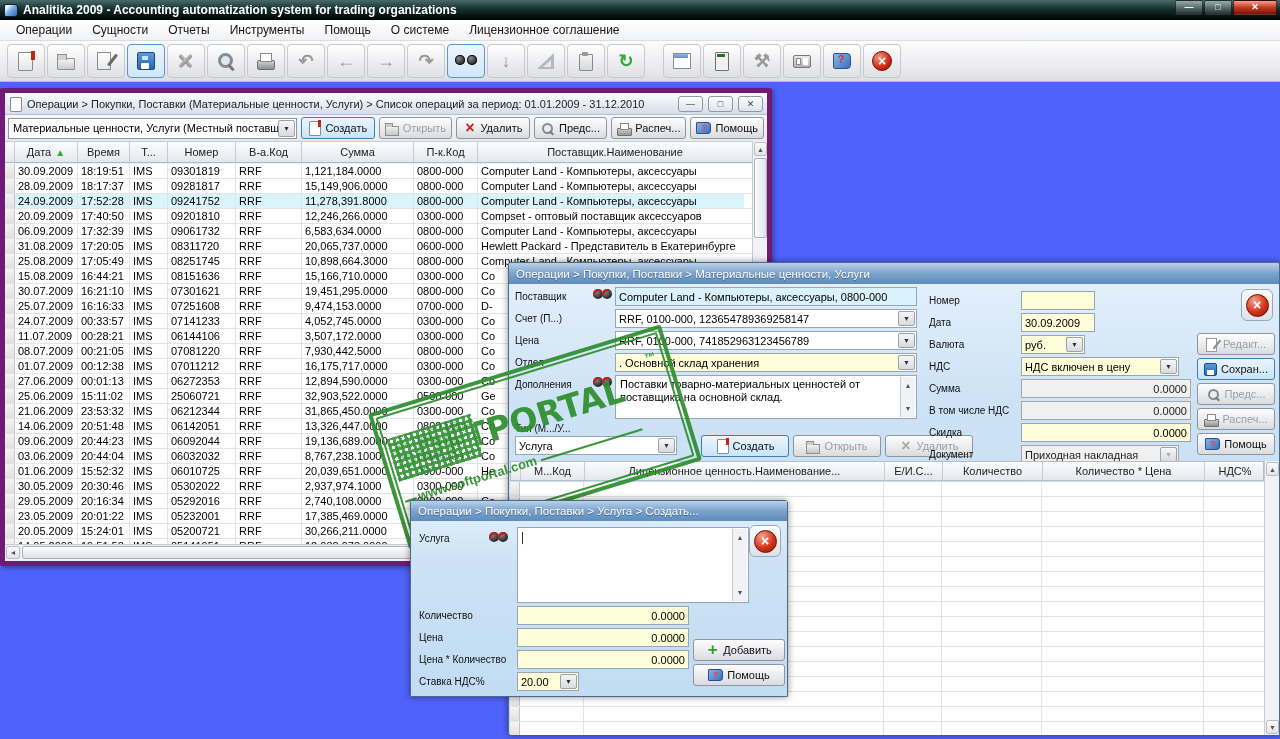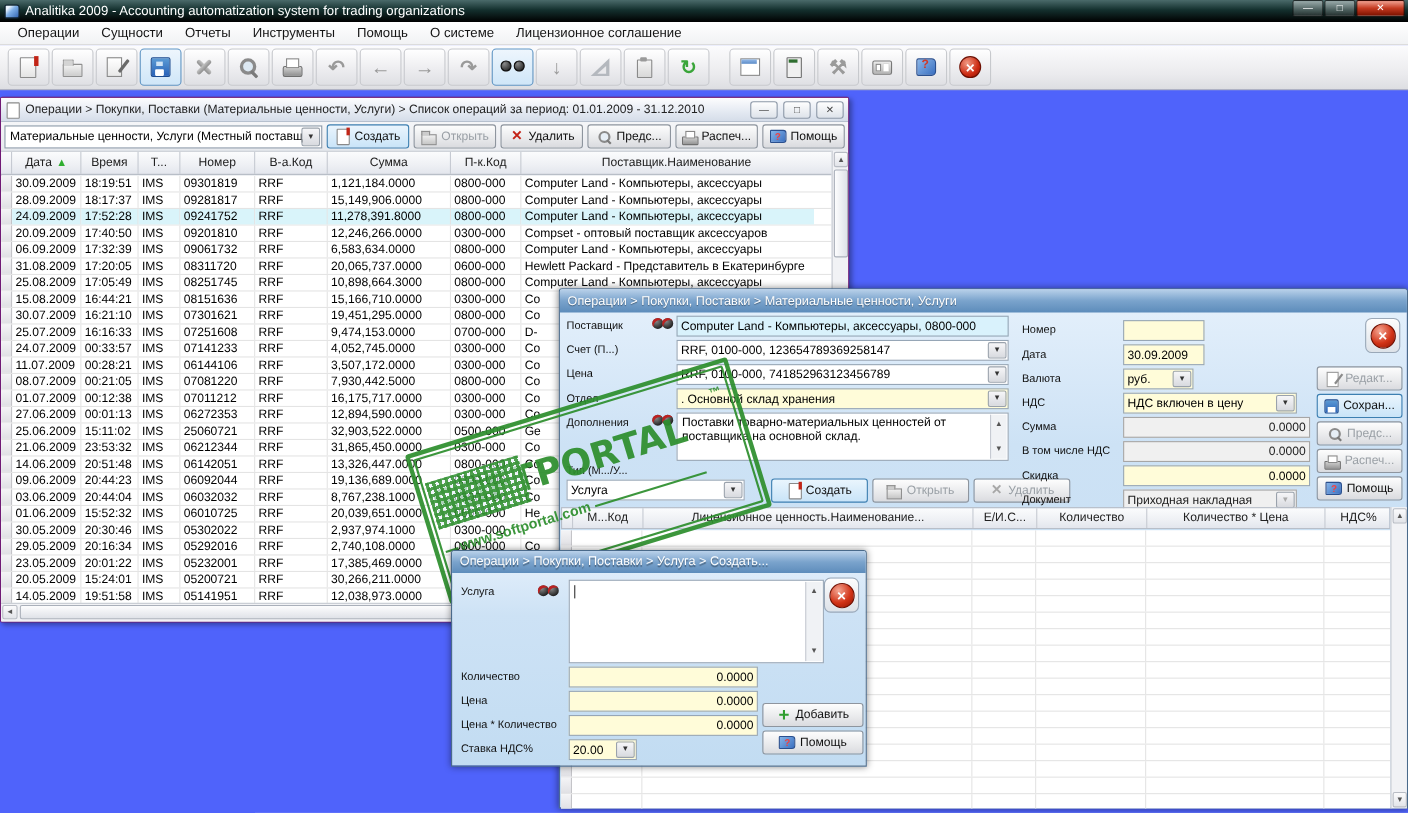--- a/index.html
+++ b/index.html
@@ -1,20 +1,20 @@
 <!DOCTYPE html>
 <html><head>
 <meta charset="utf-8">
 <style>
   *{margin:0;padding:0;box-sizing:border-box}
   body{font-family:"Liberation Sans",sans-serif}
   #screen{position:relative;width:1280px;height:739px;overflow:hidden;background:#4f63fb;font-family:"Liberation Sans",sans-serif}
 
   
-  #titlebar{position:absolute;top:0;left:0;right:0;height:20px;background:linear-gradient(#4a6a6a,#14302e 45%,#000);color:#fff;font-size:12px;font-weight:normal;display:flex;align-items:center;gap:5px;padding-left:4px}
+  #titlebar{position:absolute;top:0;left:0;right:0;height:20px;background:linear-gradient(#4a6a6a,#14302e 45%,#000);color:#fff;font-size:12px;font-weight:bold;display:flex;align-items:center;gap:5px;padding-left:4px}
   .appico{width:14px;height:13px;background:linear-gradient(135deg,#eaf4ff 20%,#7fb0e8 45%,#2f62b0);border:1px solid #123;border-radius:2px 3px 3px 2px}
   .wc{width:28px;height:15px;border:1px solid rgba(0,0,0,.6);border-radius:2px;background:linear-gradient(rgba(255,255,255,.45),rgba(120,120,120,.25));color:#fff;font-size:9px;line-height:13px;text-align:center}
   .wc.close{width:44px;background:linear-gradient(#f0a090,#c43a20 50%,#7d1200)}
   #win-controls{position:absolute;right:3px;top:0;display:flex;gap:1px}
 
   #menubar{position:absolute;top:20px;left:0;right:0;height:21px;background:linear-gradient(#ffffff,#f1f2f4);border-bottom:1px solid #dcdcdc;display:flex;align-items:center;padding-left:6px;font-size:12px;color:#151515}
   .menu-item{padding:2px 10px}
 
   #toolbar{position:absolute;top:41px;left:0;right:0;height:41px;background:linear-gradient(#fcfcfd,#ebebee 65%,#dddee2);border-bottom:1px solid #b9babe;display:flex;align-items:center;gap:2px;padding-left:7px}
   .tb-btn{width:38px;height:34px;border:1px solid #c7c9cd;border-radius:4px;background:linear-gradient(#ffffff,#ededf0 55%,#dfe0e4);display:flex;align-items:center;justify-content:center;flex:0 0 auto}
@@ -80,21 +80,21 @@
   .medit{width:13px;height:13px;position:relative;flex:0 0 auto}
   .medit::before{content:"";position:absolute;left:0;top:0;width:9px;height:12px;background:#fff;border:1px solid #9a9a9a}
   .medit::after{content:"";position:absolute;right:1px;top:1px;width:2px;height:11px;background:#8a8a8a;transform:rotate(38deg)}
   .mplus{width:13px;height:13px;position:relative;flex:0 0 auto}
   .mplus::before{content:"+";position:absolute;inset:0;color:#2f9e2f;font-size:17px;font-weight:bold;line-height:12px;text-align:center}
   .binoc{position:absolute;width:19px;height:13px}
   .binoc::before,.binoc::after{content:"";position:absolute;top:1px;width:10px;height:10px;border-radius:50%;background:radial-gradient(circle at 35% 30%,#8a8a8a,#262626 70%);box-shadow:inset 2px 3px 0 -1px #b22}
   .binoc::before{left:0}.binoc::after{right:0}
 
   
-  #mainwin{position:absolute;left:0;top:88px;width:772px;height:478px;background:#eef0f3;border:1px solid #701a75;border-radius:2px;z-index:10;box-shadow:2px 2px 5px rgba(0,0,0,.35)}
+  #mainwin{position:absolute;left:0;top:88px;width:772px;height:478px;background:#eef0f3;border:5px solid #701a75;border-radius:2px;z-index:10;box-shadow:2px 2px 5px rgba(0,0,0,.35)}
   .iw-titlebar{position:absolute;left:0;top:0;right:0;height:22px;background:linear-gradient(#fdfdfe,#e6ebf3 55%,#d5dde9);border-bottom:1px solid #b6c0ce;display:flex;align-items:center;gap:5px;padding:0 4px;font-size:11px;color:#222}
   .iw-title{flex:1;white-space:nowrap;overflow:hidden}
   .iwc{width:25px;height:16px;border:1px solid #8e99a8;border-radius:3px;background:linear-gradient(#fefefe,#dee3ea);font-size:9px;line-height:14px;text-align:center;color:#444;flex:0 0 auto}
   .ctrl-row{position:absolute;left:0;top:22px;right:0;height:26px;display:flex;align-items:center;gap:4px;padding:0 3px;background:linear-gradient(#f5f6f8,#e7e9ee)}
   .combo{height:21px;background:#fff;border:1px solid #8a98a8;display:flex;align-items:center;font-size:11px;padding-left:4px;position:relative;overflow:hidden;white-space:nowrap}
   .combo .arr,.finput .arr{position:absolute;right:1px;top:1px;bottom:1px;width:17px;background:linear-gradient(#f6f6f8,#d8dadf);border:1px solid #9aa2ac;border-radius:2px;display:flex;align-items:center;justify-content:center}
   .arr::before{content:"▼";font-size:7px;color:#333}
   .arr.dis::before{color:#aaa}
   #filter-combo{width:289px;flex:0 0 auto;padding-right:20px}
   .btn{height:22px;border:1px solid #8e959e;border-radius:3px;background:linear-gradient(#fdfdfd,#eaebed 55%,#dadbdf);font-size:11px;color:#111;display:flex;align-items:center;justify-content:center;gap:4px;padding:0 5px;flex:1}

